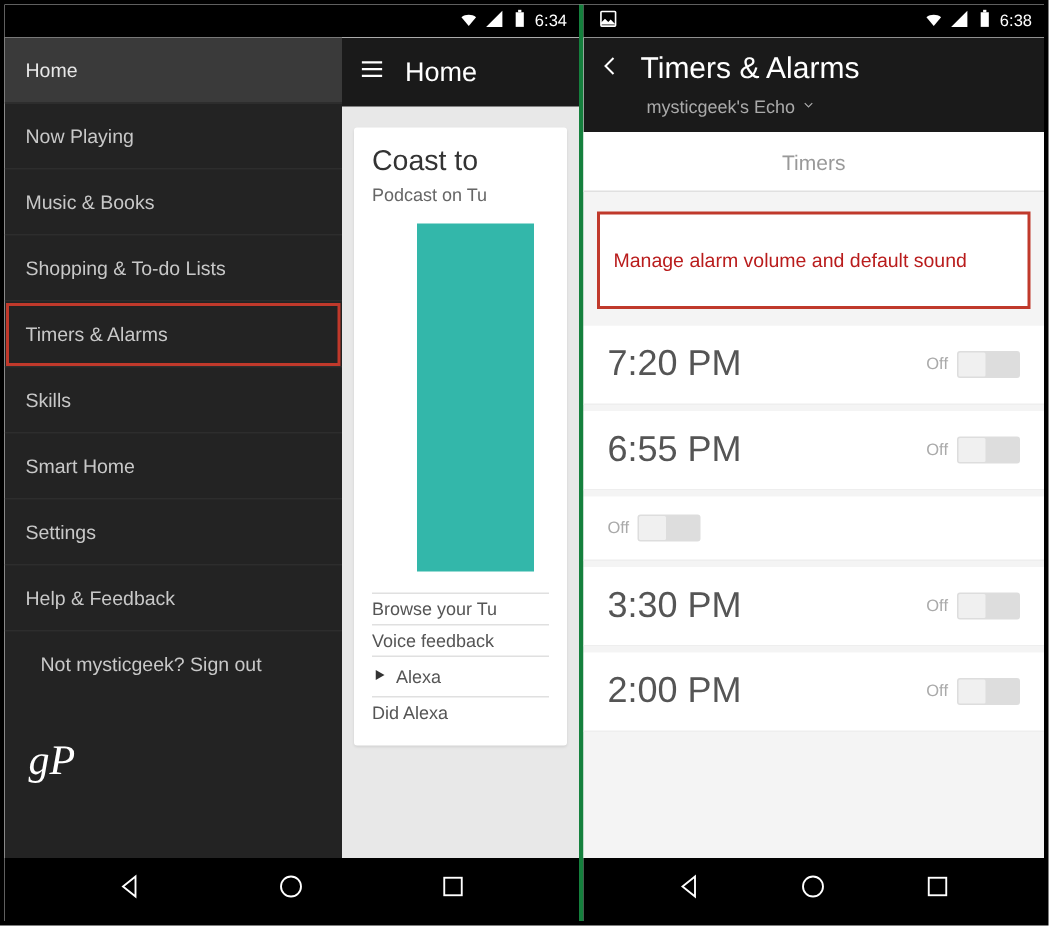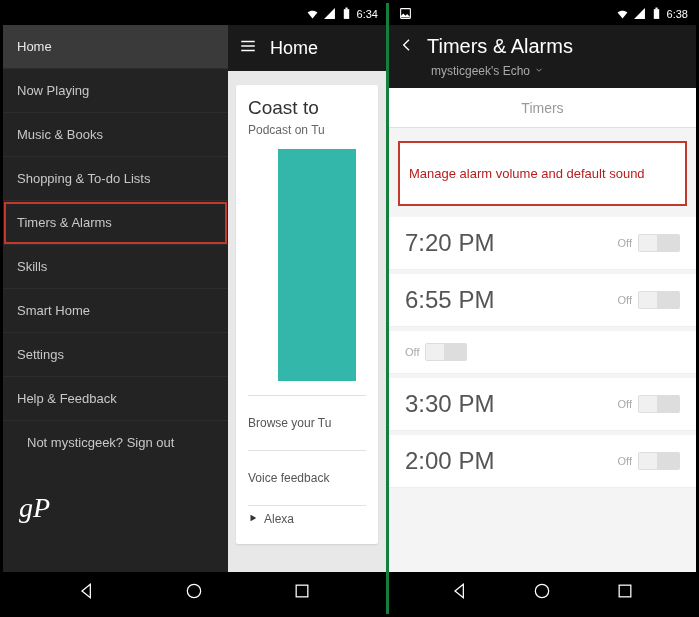--- a/index.html
+++ b/index.html
@@ -105,21 +105,21 @@
       background: #fff;
       border-radius: 2px;
       padding: 12px;
       box-shadow: 0 1px 2px rgba(0,0,0,0.1);
       display: flex;
       flex-direction: column;
     }
     .card-title { font-size: 19px; color: #333; font-weight: 300; margin-bottom: 4px; white-space: nowrap; }
     .card-sub { font-size: 12px; color: #666; margin-bottom: 12px; white-space: nowrap; }
     .teal-block { background: #33b7aa; height: 232px; margin: 0 10px 14px 30px; }
-    .card-link { font-size: 12px; color: #555; padding: 20px 0; border-top: 1px solid #e0e0e0; white-space: nowrap; }
+    .card-link { font-size: 12px; color: #555; padding: 3px 0; border-top: 1px solid #e0e0e0; white-space: nowrap; }
     .card-feedback-row { display: flex; align-items: center; gap: 6px; font-size: 12px; color: #555; padding: 6px 0; border-top: 1px solid #e0e0e0; white-space: nowrap; }
     .play-tri svg { width: 10px; height: 10px; }
 
     
     .right-body { flex: 1; background: #f4f4f4; display: flex; flex-direction: column; overflow: hidden; }
     .right-header {
       background: #1a1a1a;
       color: #fff;
       padding: 10px 14px 10px 10px;
     }
@@ -219,20 +219,21 @@
         <div class="card-link">Browse your Tu</div>
         <div class="card-link">Voice feedback</div>
         <div class="card-feedback-row">
           <span class="play-tri">
             <svg viewBox="0 0 24 24" fill="#333">
                 <path d="M6 4l14 8-14 8V4z"></path>
               </svg>
           </span>
           <span>Alexa</span>
         </div>
+        <div class="card-link">Did Alexa</div>
       </div>
     </div>
 
     <div class="watermark">gP</div>
   </div>
 
   <div class="navbar-bottom">
     <span>
       <svg viewBox="0 0 24 24" fill="none" stroke="#fff" stroke-width="1.5">
           <path d="M16 4 L6 12 L16 20 Z" fill="none"></path>

